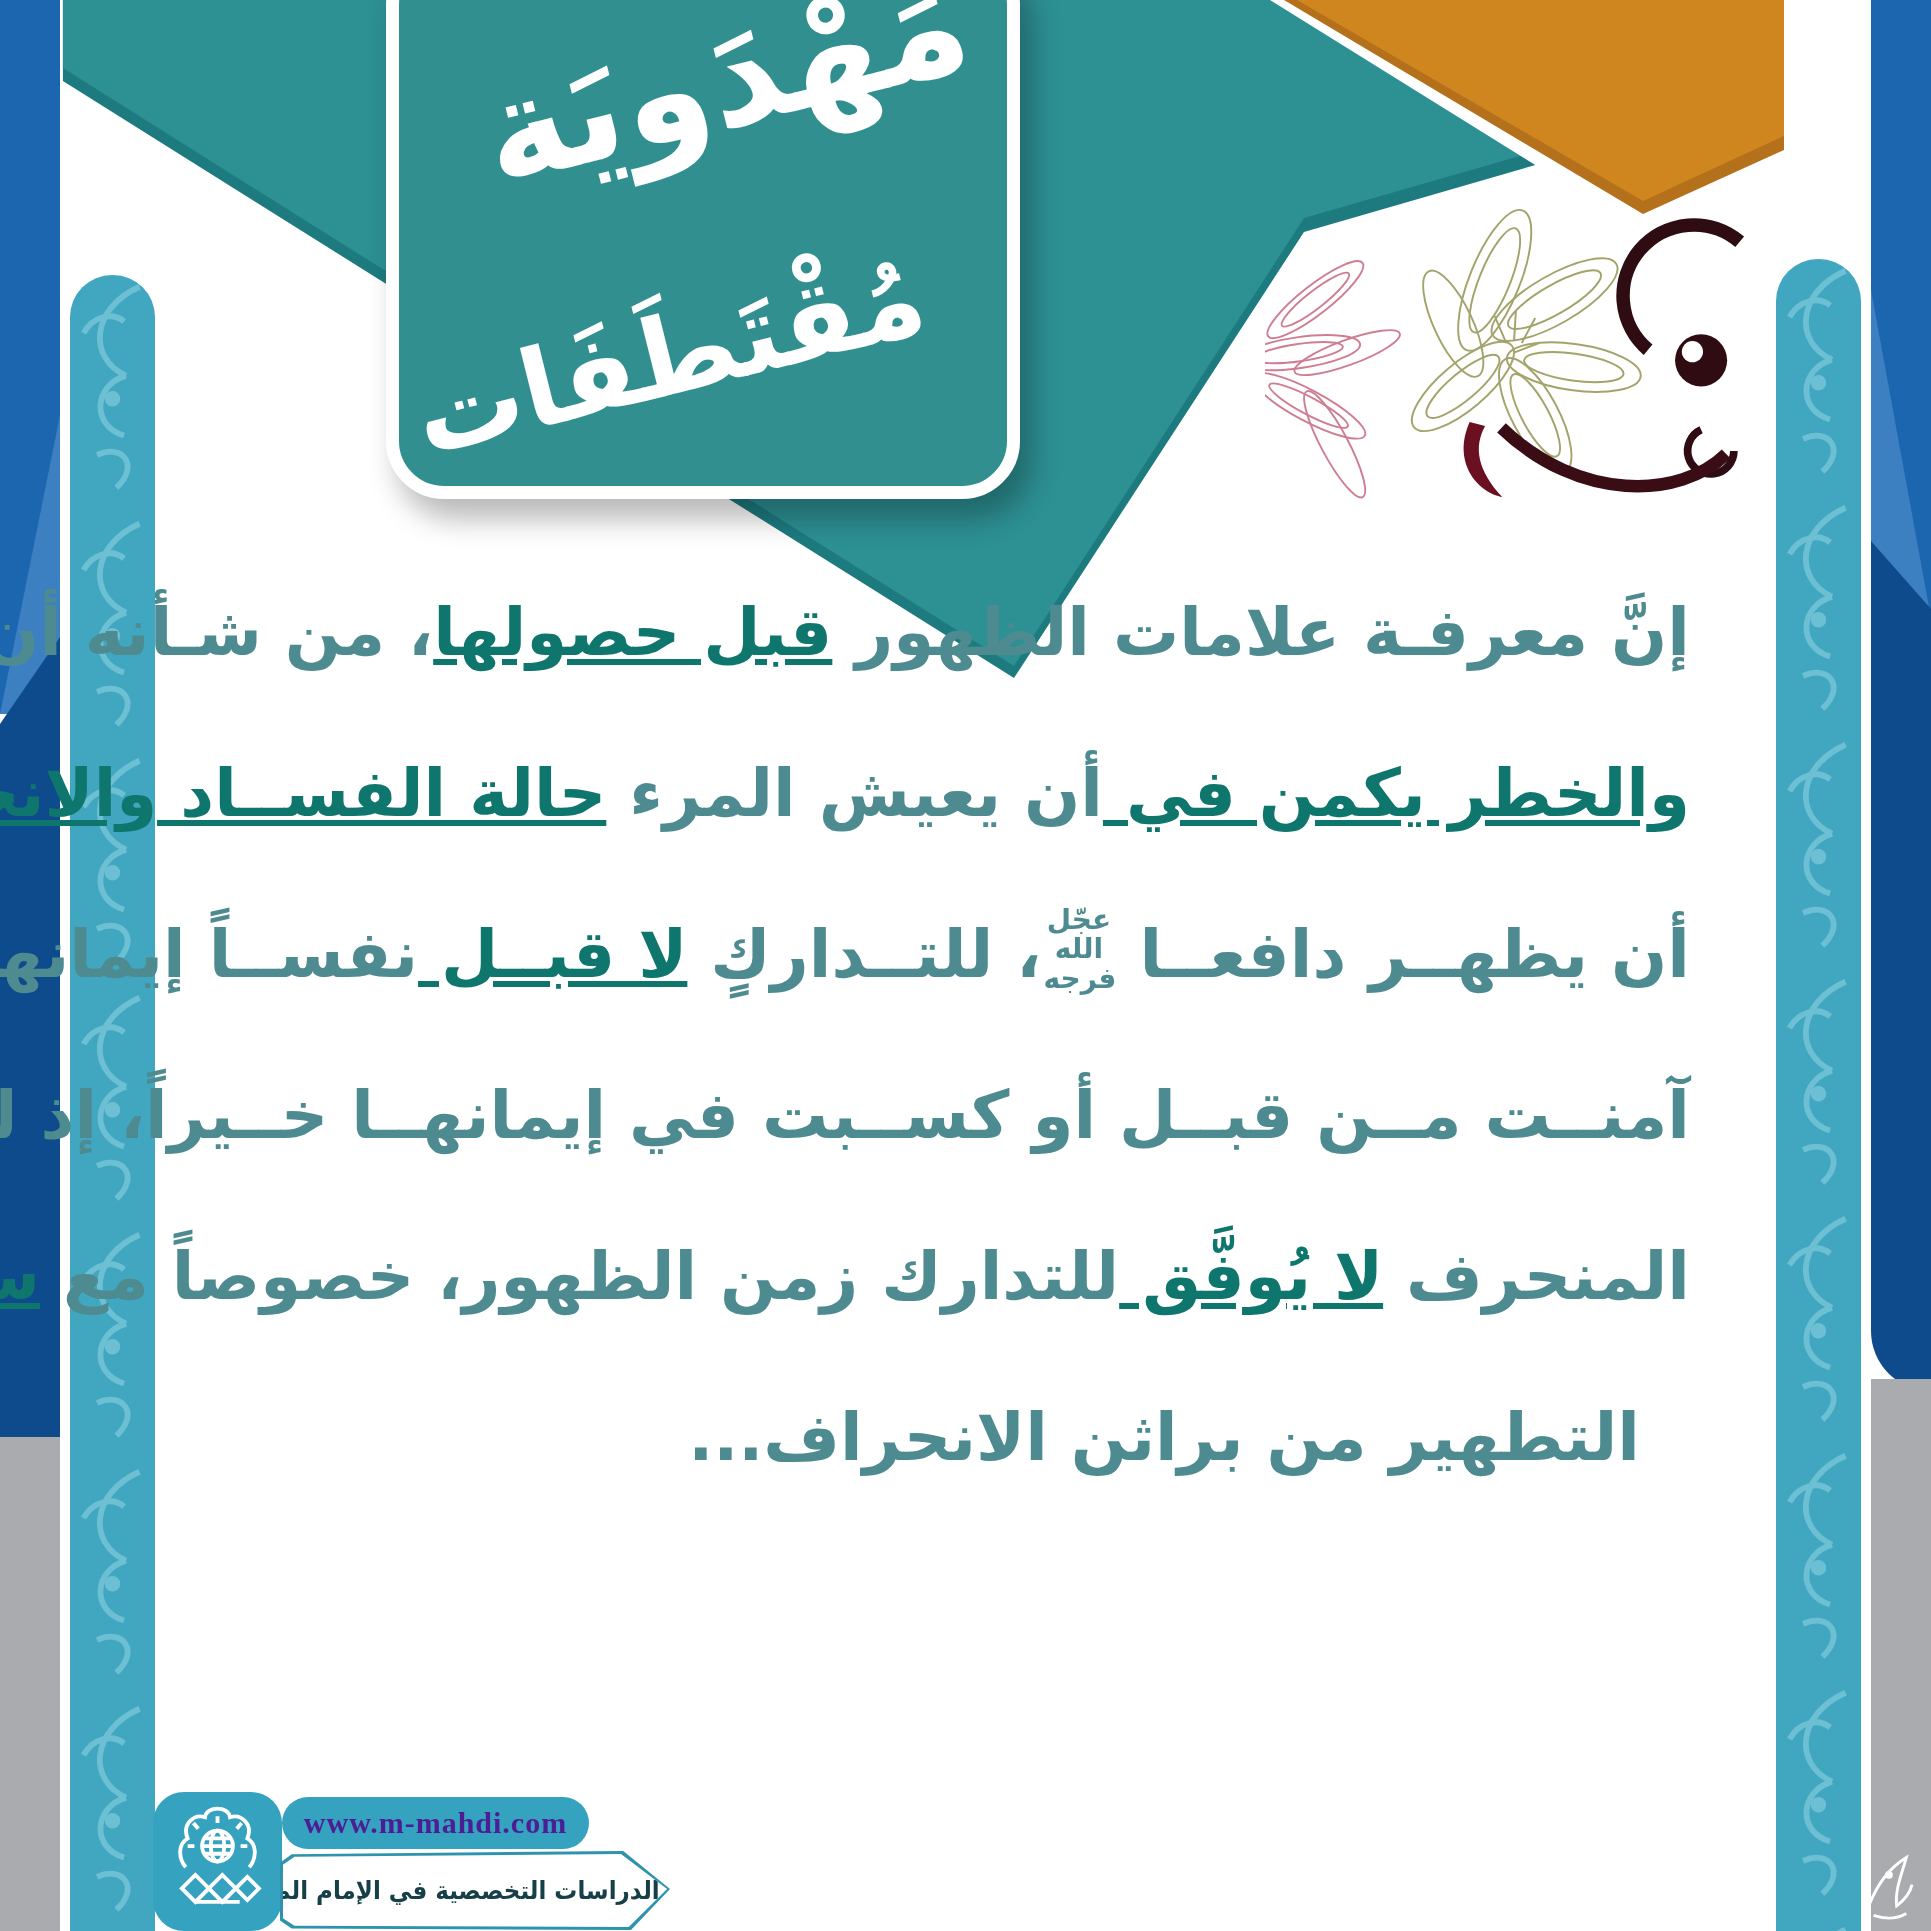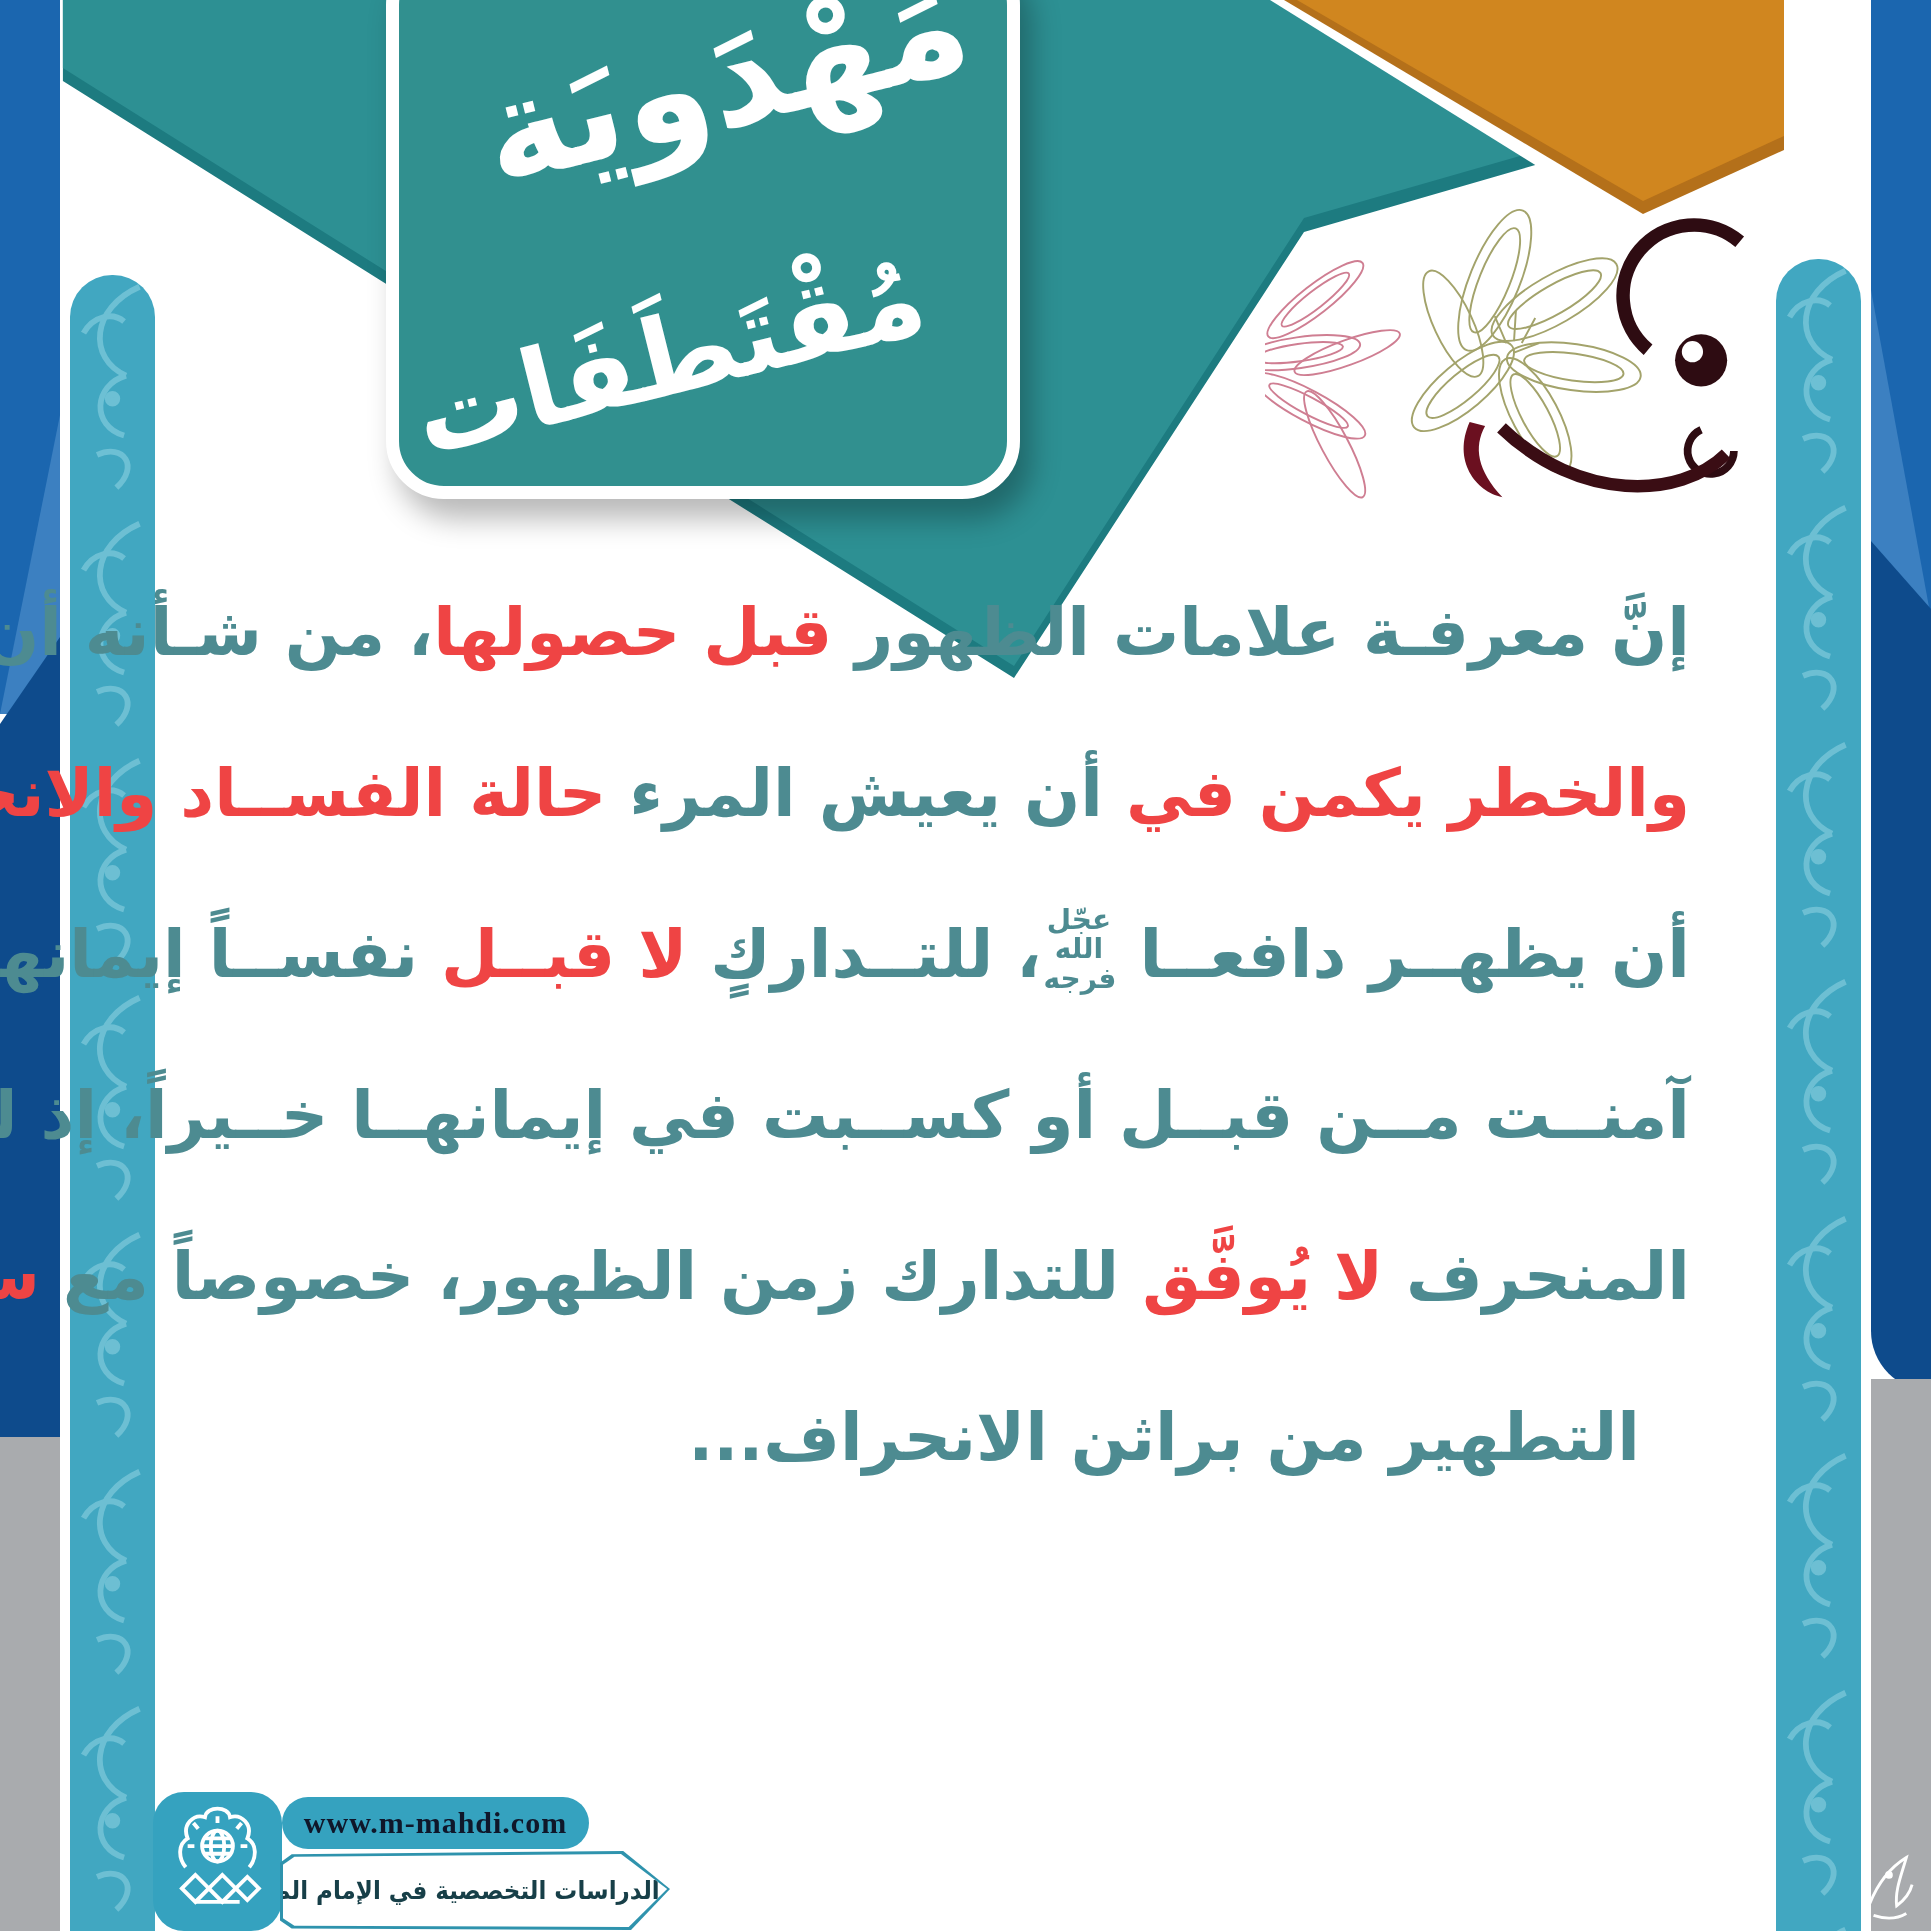--- a/index.html
+++ b/index.html
@@ -49,30 +49,30 @@
 
   
   .flowers{position:absolute;left:1265px;top:208px;z-index:3;}
 
   
   .text-block{position:absolute;left:232px;top:552px;width:1458px;z-index:4;}
   .line{direction:rtl;font-size:66px;font-weight:bold;line-height:161px;white-space:nowrap;
         text-align:justify;text-align-last:justify;}
   .line.last{white-space:normal;text-align:center;text-align-last:center;padding-left:406px;}
   .c-teal{color:#4d8b91;text-align:right;}
-  .c-orange{color:#ef4444;}
+  .c-orange{color:#0f766e;text-decoration:underline;}
   .honorific{display:inline-block;font-size:28px;line-height:1.05;max-width:75px;white-space:normal;
              text-align:center;vertical-align:middle;transform:translateY(-9.7px);}
 
   
   .logo-square{position:absolute;left:153px;top:1792px;width:129px;height:139px;background:#35a2bf;
                border-radius:31px;z-index:6;}
   .ribbon{position:absolute;left:282px;top:1797px;width:307px;height:52px;background:#35a2bf;
           border-radius:26px;z-index:7;display:flex;align-items:center;justify-content:center;}
-  .ribbon span{color:#0f172a;font-family:"Liberation Serif",serif;font-weight:bold;font-size:30px;
+  .ribbon span{color:#4c1d95;font-family:"Liberation Serif",serif;font-weight:bold;font-size:30px;
                letter-spacing:1px;direction:ltr;}
   .scroll{position:absolute;left:280px;top:1851px;width:390px;height:79px;z-index:6;}
   .scroll .outer{position:absolute;inset:0;background:#2f93ad;
           clip-path:polygon(0% 15%,3% 4%,88% 0%,100% 48%,90% 100%,3% 98%,0% 88%);}
   .scroll .inner{position:absolute;inset:2.9px;background:#ffffff;
           clip-path:polygon(0% 15%,3% 4%,88% 0%,100% 48%,90% 100%,3% 98%,0% 88%);
           display:flex;align-items:center;justify-content:center;}
   .scroll .inner span{font-size:25px;font-weight:bold;color:#173f48;white-space:nowrap;
           transform:scaleX(.92);}
 

